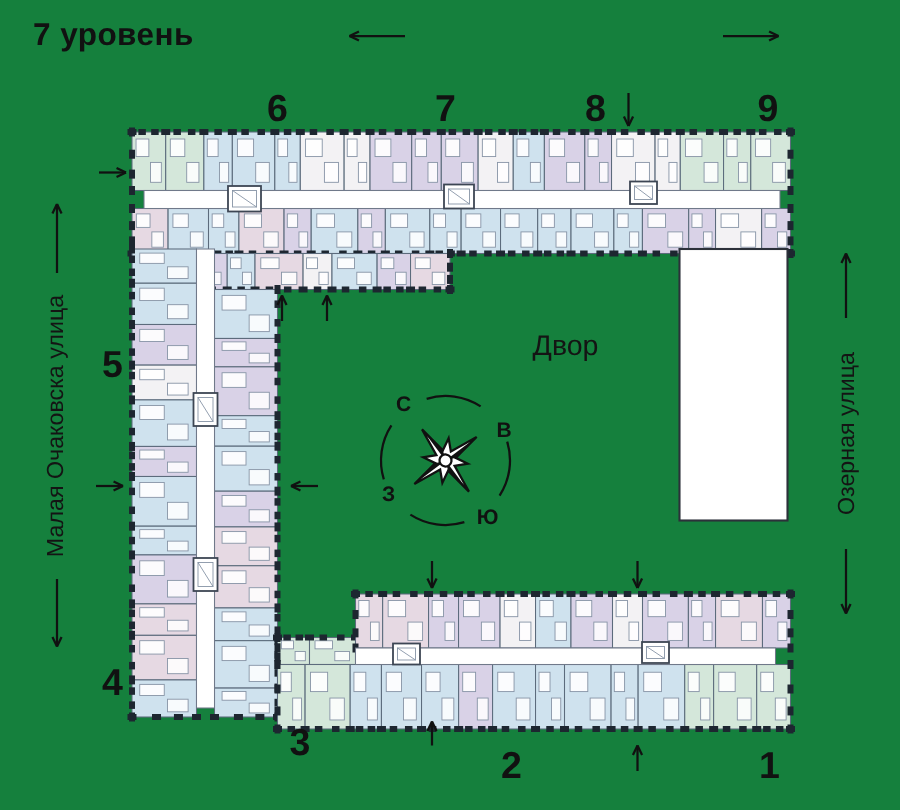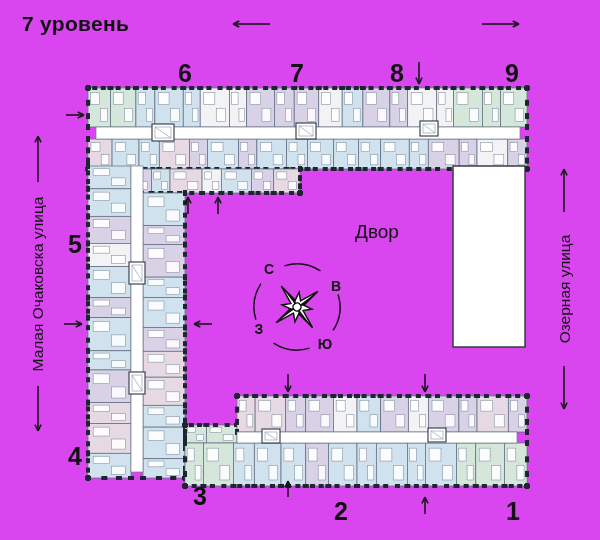--- a/index.html
+++ b/index.html
@@ -1,17 +1,17 @@
 <!DOCTYPE html>
 <html><head>
 <meta charset="utf-8">
 <style>
   html,body{margin:0;padding:0;width:600px;height:540px;overflow:hidden;background:#fff;
             font-family:"Liberation Sans", sans-serif;}
-  .stage{position:relative;width:600px;height:540px;background:#d946ef;}
+  .stage{position:relative;width:600px;height:540px;background:#15803d;}
   #plan{position:absolute;left:0;top:0;}
   .lbl{position:absolute;transform:translate(-50%,-50%);color:#111;line-height:1;white-space:nowrap;}
   .title{position:absolute;left:22px;top:12px;font-size:21px;font-weight:700;color:#111;letter-spacing:.3px;}
   .street{font-size:15.5px;color:#141414;}
   .street-v{transform:translate(-50%,-50%) rotate(-90deg);}
   .dvor{font-size:19px;color:#141414;text-align:center;}
   .num{font-size:25px;font-weight:700;}
   .cletter{font-size:14px;font-weight:700;}
 </style>
 </head>

